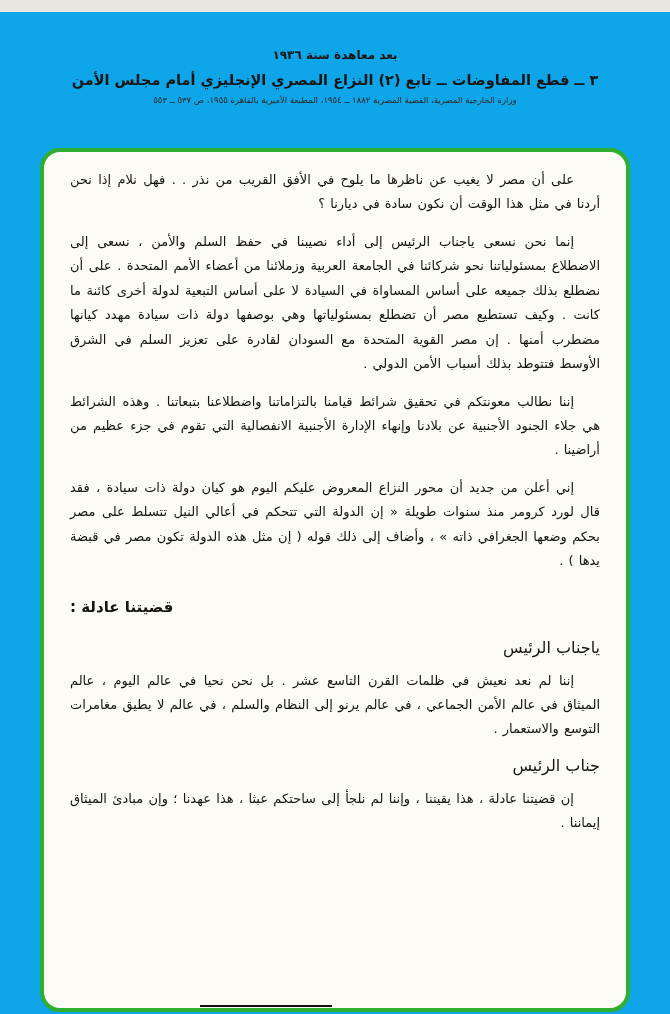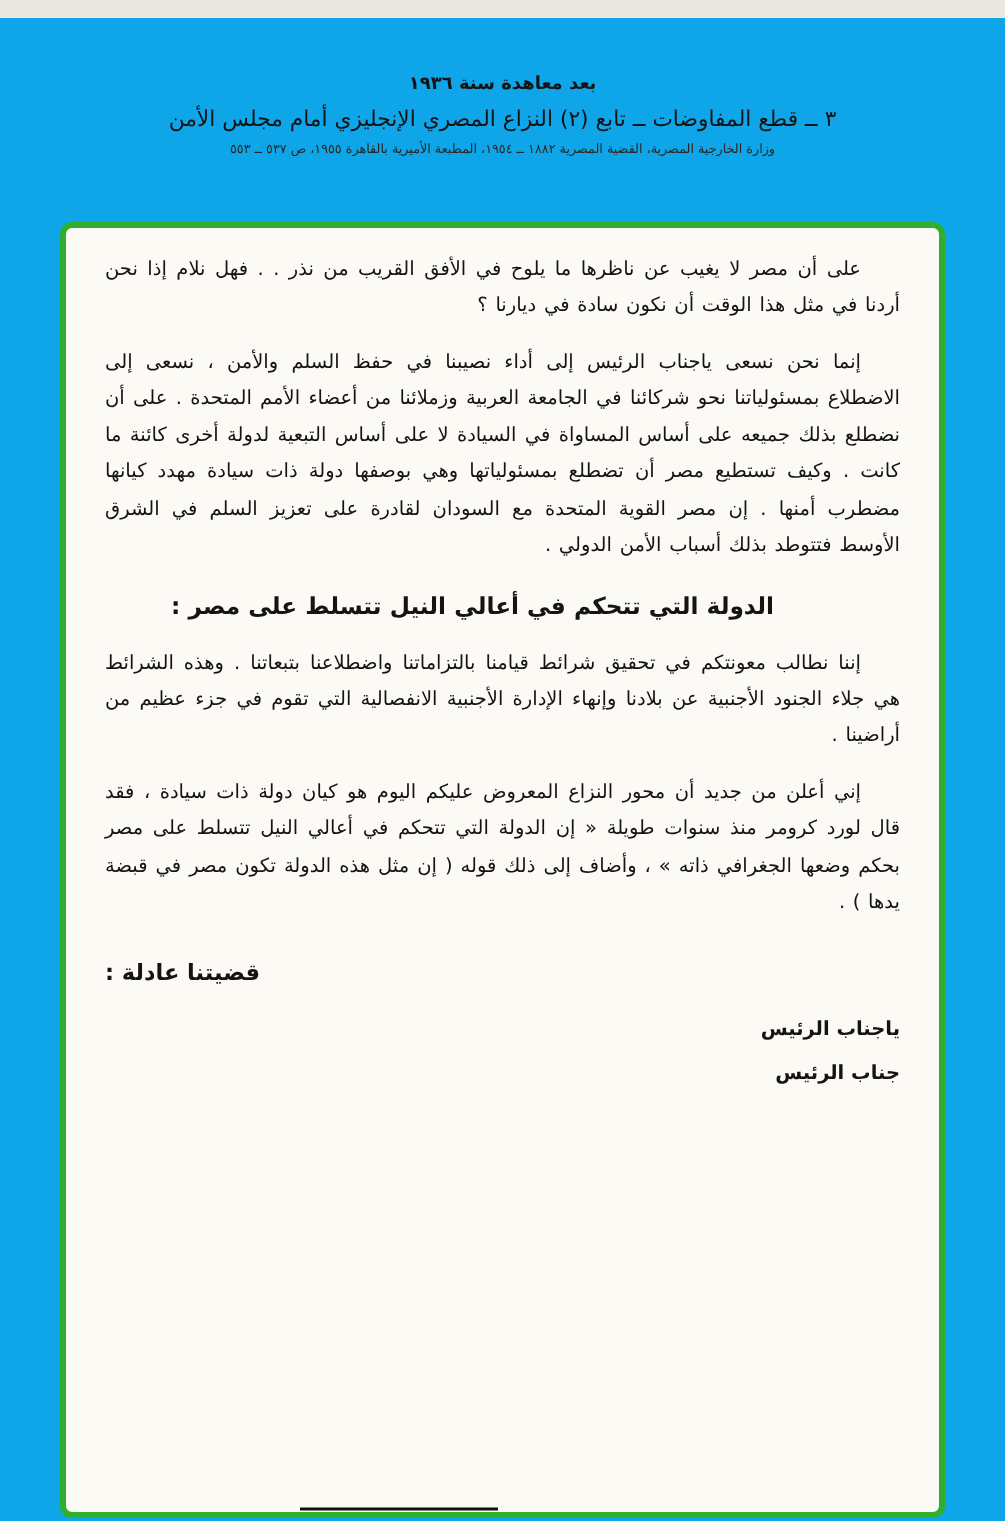--- a/index.html
+++ b/index.html
@@ -22,38 +22,38 @@
     text-align: center;
     padding-top: 36px;
   }
   .h-line1 {
     font-size: 12px;
     font-weight: bold;
     letter-spacing: 0.5px;
   }
   .h-line2 {
     font-size: 14.5px;
-    font-weight: normal;
+    font-weight: bold;
     margin-top: 10px;
   }
   .h-line3 {
     font-size: 8.5px;
     font-weight: normal;
     margin-top: 7px;
     color: #2a2722;
   }
   .green-box {
     position: absolute;
     left: 40px;
     top: 136px;
     width: 590px;
     height: 864px;
     box-sizing: border-box;
     border: 4px solid #2fae2f;
-    border-radius: 8px;
+    border-radius: 20px;
     padding: 16px 26px 10px 26px;
     direction: rtl;
     overflow: hidden;
     background: #fbfaf5;
   }
   .body-par {
     font-size: 13px;
     line-height: 1.88;
     text-align: justify;
     margin: 0 0 13px 0;
@@ -66,22 +66,22 @@
     text-align: center;
     margin: 18px 40px 18px 0;
   }
   .heading-minor {
     font-weight: bold;
     font-size: 15px;
     text-align: left;
     margin: 24px 0 22px 0;
   }
   .subheading {
-    font-weight: bold;
-    font-size: 13px;
+    font-weight: normal;
+    font-size: 16px;
     margin: 14px 0 12px 0;
   }
   .footer-rule {
     position: absolute;
     left: 200px;
     top: 993px;
     width: 132px;
     height: 0;
     border-top: 2px solid #111;
   }
@@ -93,23 +93,24 @@
 
   <div class="header">
     <div class="h-line1">بعد معاهدة سنة ١٩٣٦</div>
     <div class="h-line2">٣ ــ قطع المفاوضات ــ تابع (٢) النزاع المصري الإنجليزي أمام مجلس الأمن</div>
     <div class="h-line3">وزارة الخارجية المصرية، القضية المصرية ١٨٨٢ ــ ١٩٥٤، المطبعة الأميرية بالقاهرة ١٩٥٥، ص ٥٣٧ ــ ٥٥٣</div>
   </div>
 
   <div class="green-box" style="border-color: rgb(47, 174, 47);">
     <p class="body-par">على أن مصر لا يغيب عن ناظرها ما يلوح في الأفق القريب من نذر . . فهل نلام إذا نحن أردنا في مثل هذا الوقت أن نكون سادة في ديارنا ؟</p>
     <p class="body-par">إنما نحن نسعى ياجناب الرئيس إلى أداء نصيبنا في حفظ السلم والأمن ، نسعى إلى الاضطلاع بمسئولياتنا نحو شركائنا في الجامعة العربية وزملائنا من أعضاء الأمم المتحدة . على أن نضطلع بذلك جميعه على أساس المساواة في السيادة لا على أساس التبعية لدولة أخرى كائنة ما كانت . وكيف تستطيع مصر أن تضطلع بمسئولياتها وهي بوصفها دولة ذات سيادة مهدد كيانها مضطرب أمنها . إن مصر القوية المتحدة مع السودان لقادرة على تعزيز السلم في الشرق الأوسط فتتوطد بذلك أسباب الأمن الدولي .</p>
-    <div class="heading-major">الدولة التي تتحكم في أعالي النيل تتسلط على مصر :</div>
     <p class="body-par">إننا نطالب معونتكم في تحقيق شرائط قيامنا بالتزاماتنا واضطلاعنا بتبعاتنا . وهذه الشرائط هي جلاء الجنود الأجنبية عن بلادنا وإنهاء الإدارة الأجنبية الانفصالية التي تقوم في جزء عظيم من أراضينا .</p>
     <p class="body-par">إني أعلن من جديد أن محور النزاع المعروض عليكم اليوم هو كيان دولة ذات سيادة ، فقد قال لورد كرومر منذ سنوات طويلة « إن الدولة التي تتحكم في أعالي النيل تتسلط على مصر بحكم وضعها الجغرافي ذاته » ، وأضاف إلى ذلك قوله ( إن مثل هذه الدولة تكون مصر في قبضة يدها ) .</p>
     <div class="heading-minor">قضيتنا عادلة :</div>
     <div class="subheading">ياجناب الرئيس</div>
+    <p class="body-par">إننا لم نعد نعيش في ظلمات القرن التاسع عشر . بل نحن نحيا في عالم اليوم ، عالم الميثاق في عالم الأمن الجماعي ، في عالم يرنو إلى النظام والسلم ، في عالم لا يطيق مغامرات التوسع والاستعمار .</p>
     <div class="subheading">جناب الرئيس</div>
+    <p class="body-par">إن قضيتنا عادلة ، هذا يقيننا ، وإننا لم نلجأ إلى ساحتكم عبثا ، هذا عهدنا ؛ وإن مبادئ الميثاق إيماننا .</p>
   </div>
 
   <div class="footer-rule"></div>
 
 </div>
 
 </body></html>

